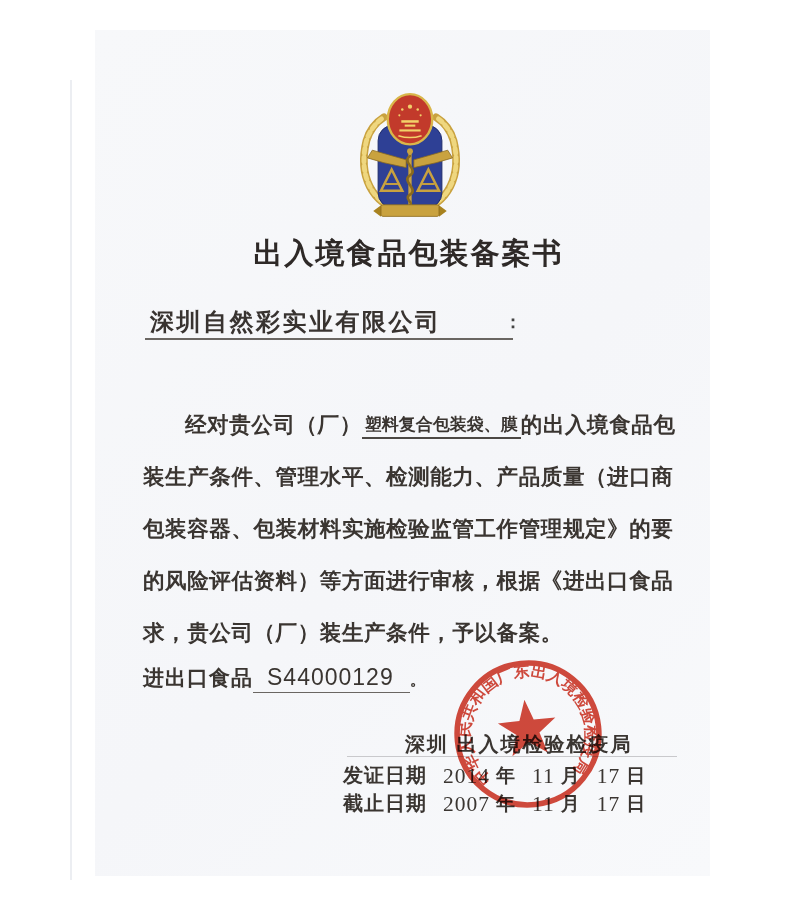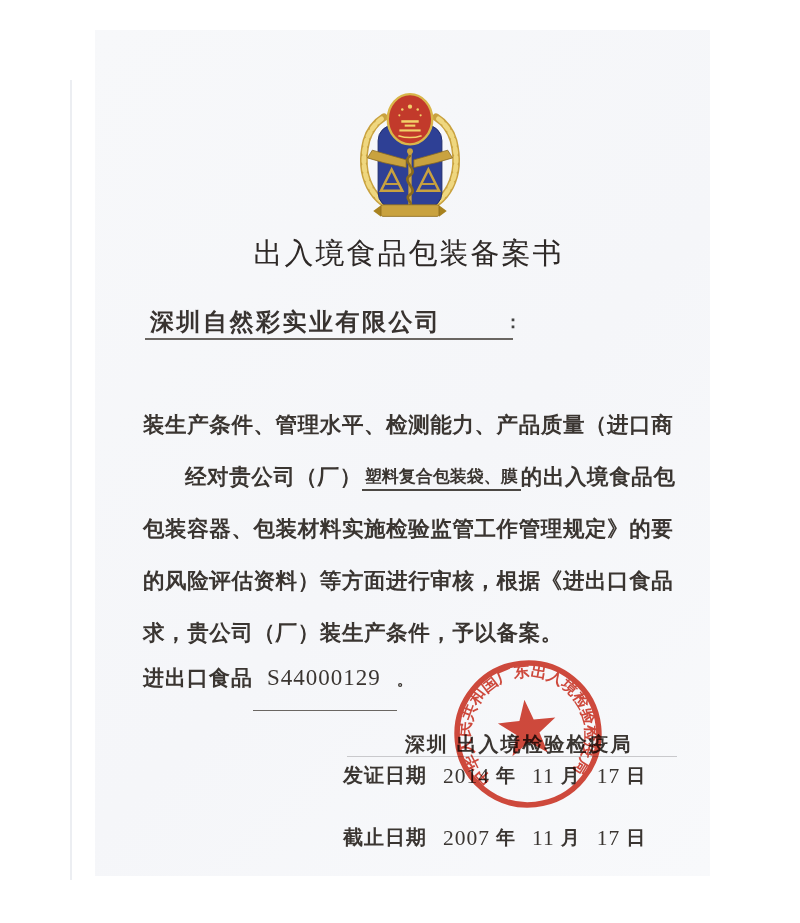--- a/index.html
+++ b/index.html
@@ -6,48 +6,48 @@
   *{box-sizing:border-box;}
   .stage{position:relative;width:800px;height:923px;background:#ffffff;
          font-family:"Liberation Sans",sans-serif;color:#38322e;}
   .edge-line{position:absolute;left:70px;top:80px;width:2px;height:800px;background:#eceef2;}
   .paper{position:absolute;left:95px;top:30px;width:615px;height:846px;
          background:linear-gradient(135deg,#f7f8fa 0%,#f5f6f9 55%,#f8f9fb 100%);}
   
   .emblem{position:absolute;left:257px;top:62px;width:116px;height:126px;}
   
   .title{position:absolute;left:0;top:204px;width:100%;text-align:center;padding-left:12px;
-         font-size:29px;font-weight:400;letter-spacing:2px;color:#2e2927;}
+         font-size:29px;font-weight:700;letter-spacing:2px;color:#2e2927;}
   
   .company{position:absolute;left:55px;top:276px;font-size:24px;font-weight:700;
            letter-spacing:2.5px;color:#383330;}
   .company-underline{position:absolute;left:50px;top:308px;width:368px;height:2px;background:#6a6662;}
   .company-colon{position:absolute;left:409px;top:280px;font-size:18px;font-weight:700;color:#444;}
   
   .body-text{position:absolute;left:48px;top:369px;width:532px;font-size:21.5px;
              font-weight:600;letter-spacing:0.6px;color:#3a3531;}
   .body-text .line{height:52px;line-height:52px;white-space:nowrap;}
   .body-text .line.first{padding-left:42px;}
   .product{display:inline-block;font-size:17px;font-weight:700;letter-spacing:0;
            border-bottom:2px solid #4c4844;padding:0 3px 1px 3px;line-height:normal;
            vertical-align:2px;color:#3a3531;}
   
   .code-line{position:absolute;left:48px;top:634px;font-size:21px;font-weight:600;
              letter-spacing:1px;color:#3a3531;white-space:nowrap;}
-  .code-value{font-family:Liberation Serif, serif;font-size:23px;font-weight:400;
-              letter-spacing:1px;border-bottom:1.5px solid #6a6662;padding:0 16px 20px 14px;}
+  .code-value{font-family:Liberation Sans, sans-serif;font-size:23px;font-weight:400;
+              letter-spacing:1px;border-bottom:1.5px solid #6a6662;padding:0 16px 2px 14px;}
   .code-period{font-size:16px;}
   
   .authority{position:absolute;left:310px;top:701px;font-size:20px;font-weight:600;
              letter-spacing:2px;color:#3a3531;white-space:nowrap;}
   .authority-underline{position:absolute;left:252px;top:726px;width:330px;height:1px;background:#c9c9cc;}
   .date-row{position:absolute;left:248px;font-size:20px;font-weight:600;color:#3a3531;
             display:flex;align-items:flex-end;white-space:nowrap;letter-spacing:1px;}
   .date-row.issue{top:732px;}
-  .date-row.expiry{top:760px;margin-top:34px;}
+  .date-row.expiry{top:760px;}
   .date-row .num{font-family:"Liberation Serif",serif;font-weight:400;font-size:21.5px;
                  margin-left:16px;margin-right:6px;letter-spacing:1px;}
   .date-row .unit{font-size:19px;}
   
   .seal{position:absolute;left:352px;top:623px;width:162px;height:162px;
         transform:rotate(-6deg);opacity:0.92;mix-blend-mode:multiply;}
 </style>
 </head>
 <body>
 
@@ -105,22 +105,22 @@
       </g>
     </svg>
 
     <div class="title">出入境食品包装备案书</div>
 
     <div class="company">深圳自然彩实业有限公司</div>
     <div class="company-underline"></div>
     <div class="company-colon">：</div>
 
     <div class="body-text">
+      <div class="line first"><span>经对贵公司（厂）</span><span class="product">塑料复合包装袋、膜</span><span>的出入境食品包</span></div>
       <div class="line">装生产条件、管理水平、检测能力、产品质量（进口商</div>
-      <div class="line first"><span>经对贵公司（厂）</span><span class="product">塑料复合包装袋、膜</span><span>的出入境食品包</span></div>
       <div class="line">包装容器、包装材料实施检验监管工作管理规定》的要</div>
       <div class="line">的风险评估资料）等方面进行审核，根据《进出口食品</div>
       <div class="line">求，贵公司（厂）装生产条件，予以备案。</div>
     </div>
 
     <div class="code-line"><span>进出口食品</span><span class="code-value">S44000129</span><span class="code-period">。</span></div>
 
     <div class="authority">深圳 出入境检验检疫局</div>
     <div class="authority-underline"></div>
 

